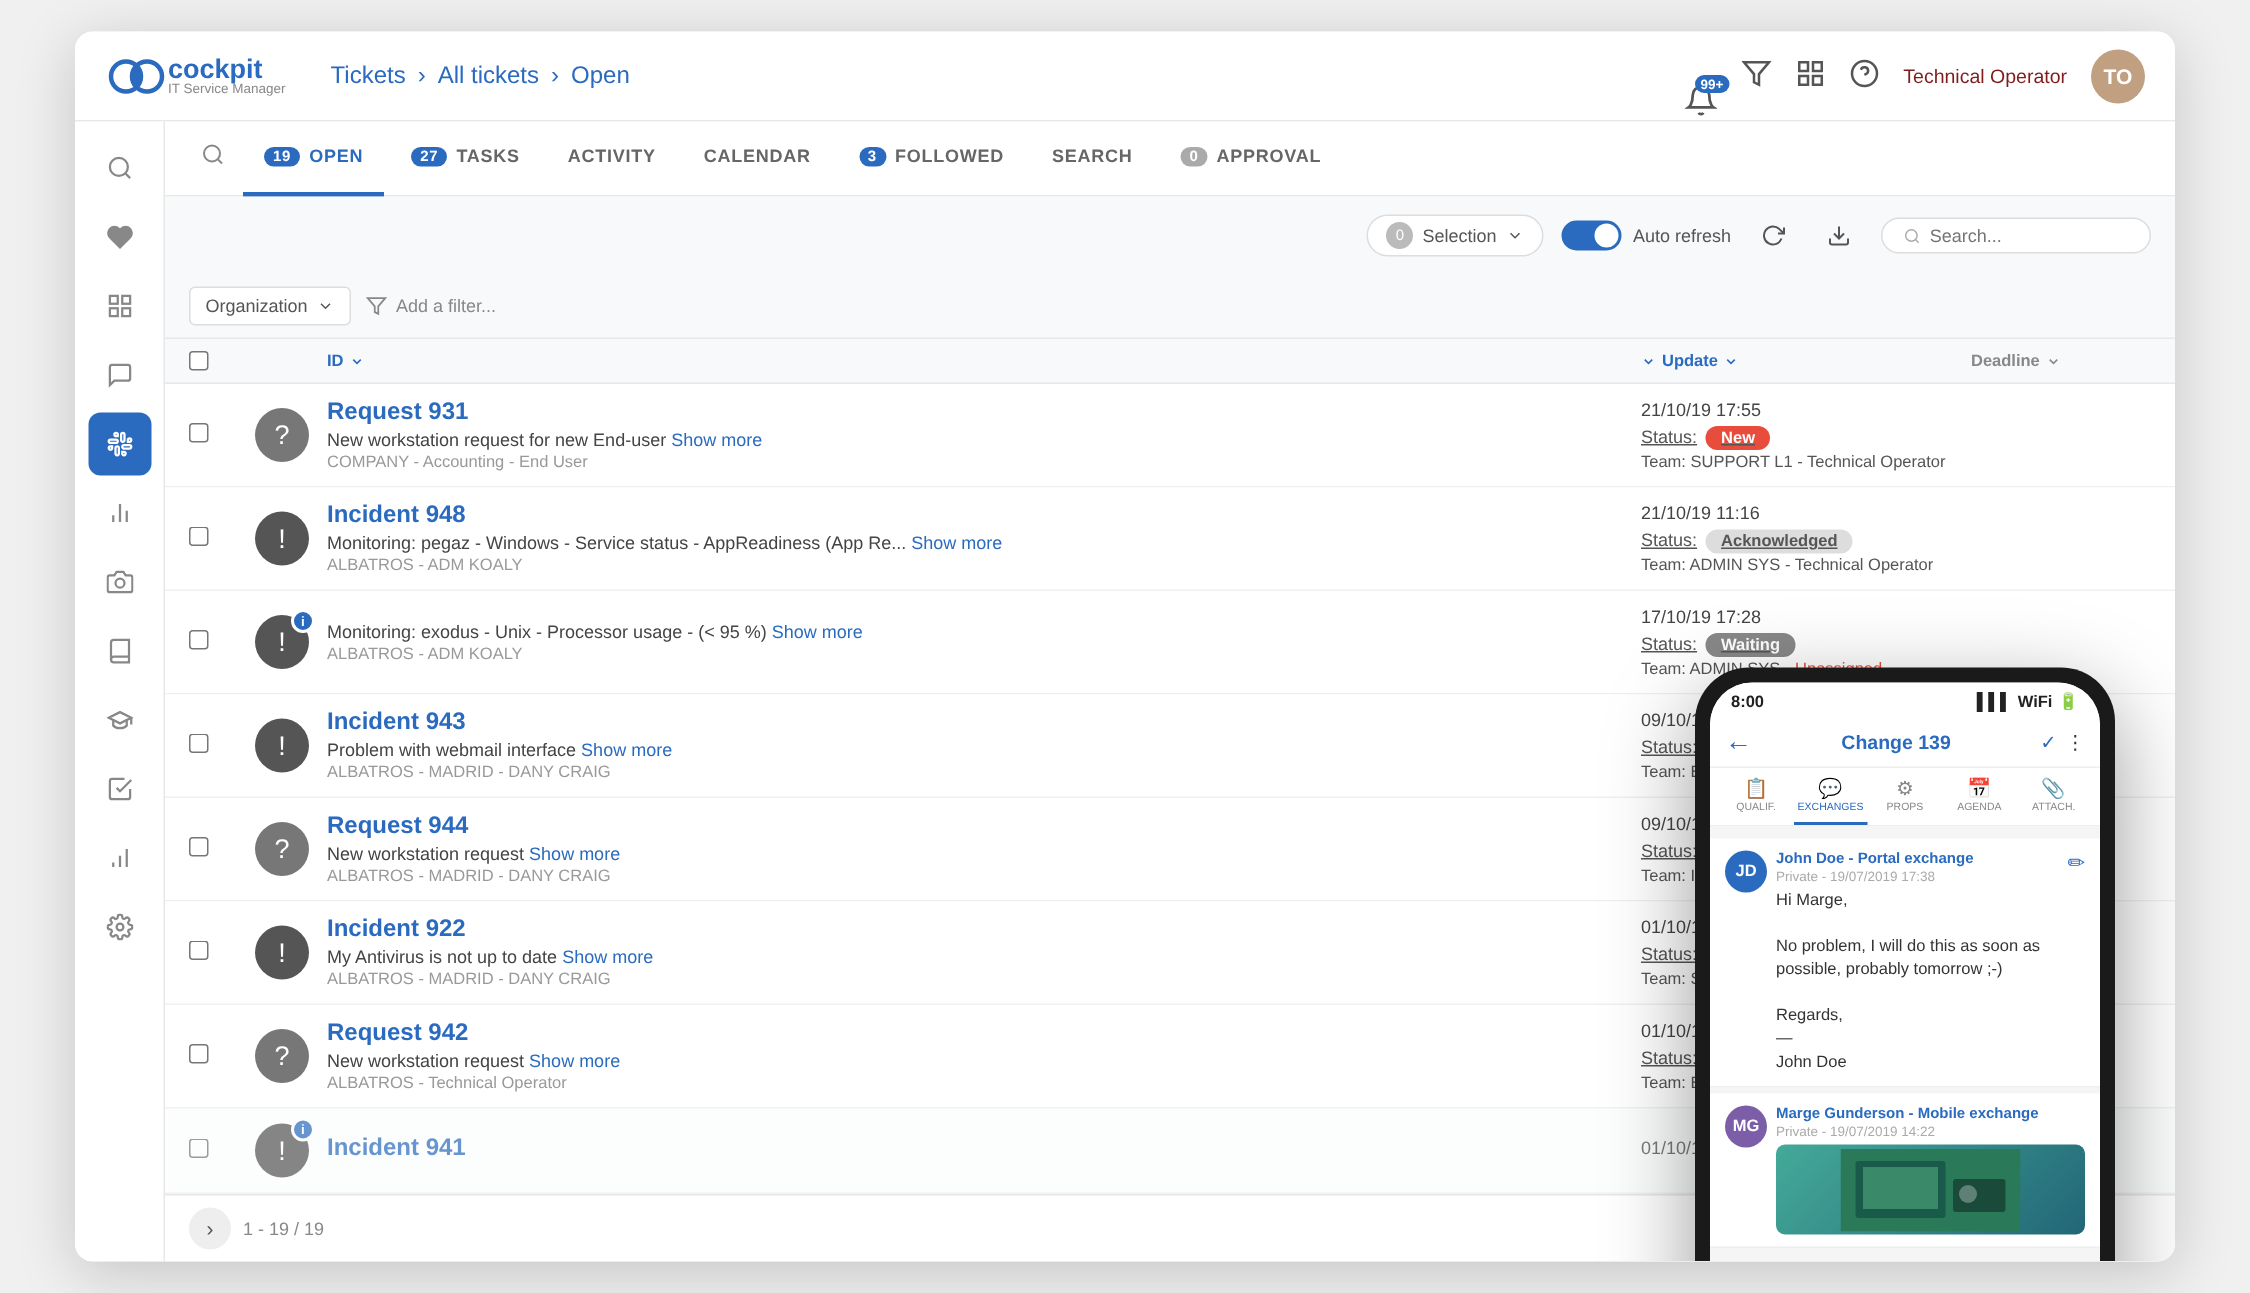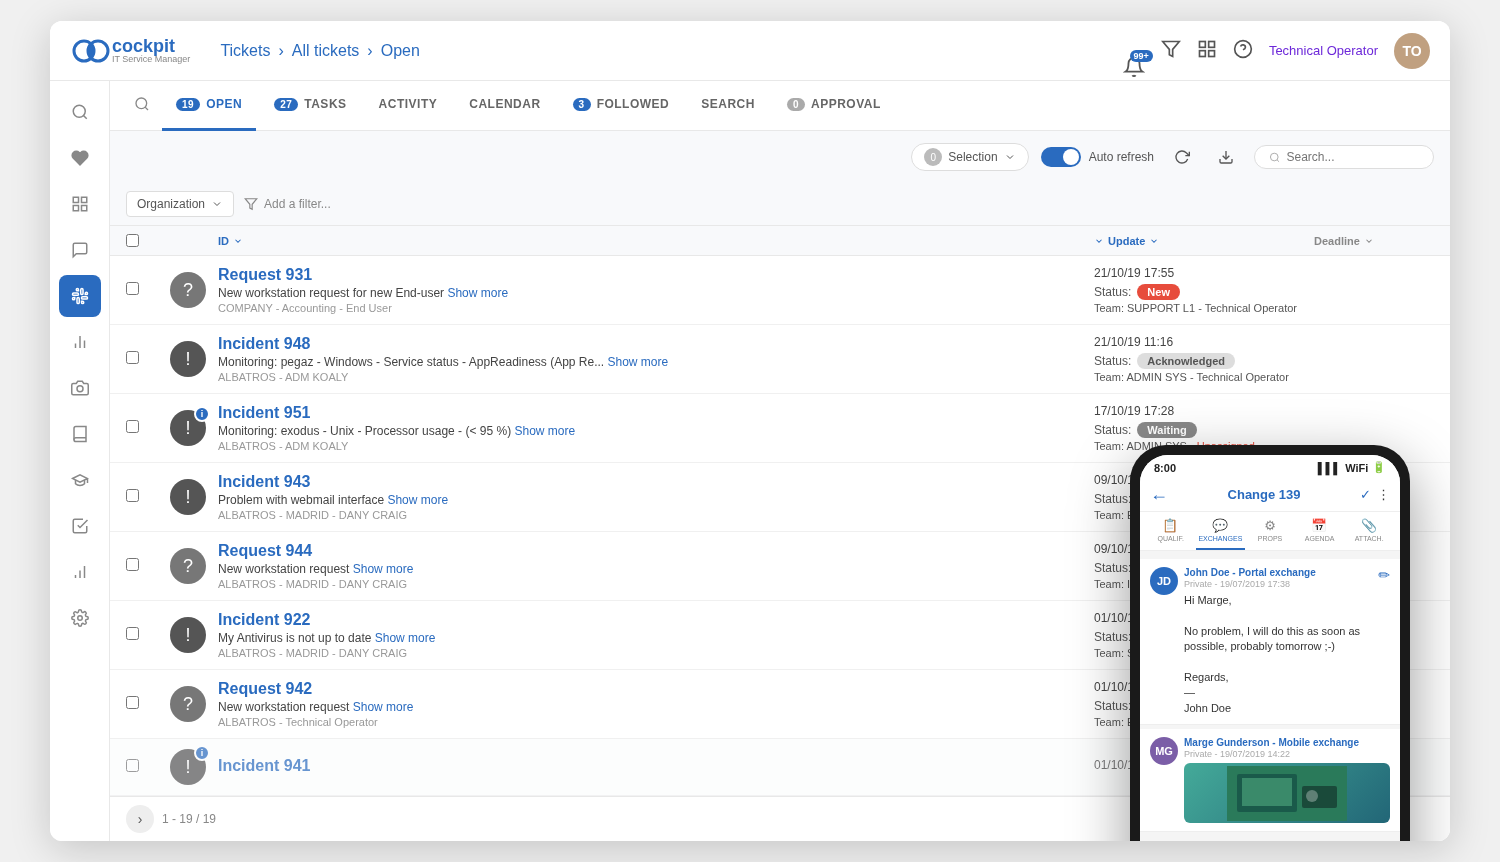--- a/index.html
+++ b/index.html
@@ -83,21 +83,21 @@
       top: -6px;
       right: -8px;
       background: #2a6bbf;
       color: #fff;
       font-size: 9px;
       padding: 1px 4px;
       border-radius: 8px;
       font-weight: bold;
     }
     .user-name {
-      color: #6d28d9;
+      color: #7f1d1d;
       font-size: 13px;
     }
     .avatar {
       width: 36px;
       height: 36px;
       border-radius: 50%;
       background: #c0a080;
       overflow: hidden;
       display: flex;
       align-items: center;
@@ -401,25 +401,25 @@
     }
     .show-more { color: #2a6bbf; cursor: pointer; }
     .row-meta {}
     .row-date {
       font-size: 12px;
       color: #444;
       margin-bottom: 4px;
     }
     .row-status-line {
       display: flex;
-      align-items: center;
       gap: 6px;
       font-size: 12px;
       color: #555;
       margin-bottom: 2px;
+      text-decoration: underline;
     }
     .status-badge {
       border-radius: 12px;
       padding: 2px 10px;
       font-size: 11px;
       font-weight: 600;
       display: inline-block;
     }
     .status-new { background: #e74c3c; color: #fff; }
     .status-acknowledged { background: #ddd; color: #555; }
@@ -940,21 +940,20 @@
             </div>
 
             <div class="table-row">
               <div class="row-check"><input type="checkbox" style=""></div>
               <div>
                 <div class="row-icon" style="background:#555;position:relative;">!
                   <span class="row-icon-badge">i</span>
                 </div>
               </div>
               <div class="row-content">
-                <div class="row-title">Incident 951</div>
                 <div class="row-desc">Monitoring: exodus - Unix - Processor usage - (&lt; 95 %) <span class="show-more">Show more</span></div>
                 <div class="row-org">ALBATROS - ADM KOALY</div>
               </div>
               <div class="row-meta">
                 <div class="row-date">17/10/19 17:28</div>
                 <div class="row-status-line">
                   <span>Status:</span>
                   <span class="status-badge status-waiting">Waiting</span>
                 </div>
                 <div class="row-team">Team: ADMIN SYS - <span class="unassigned">Unassigned</span></div>

